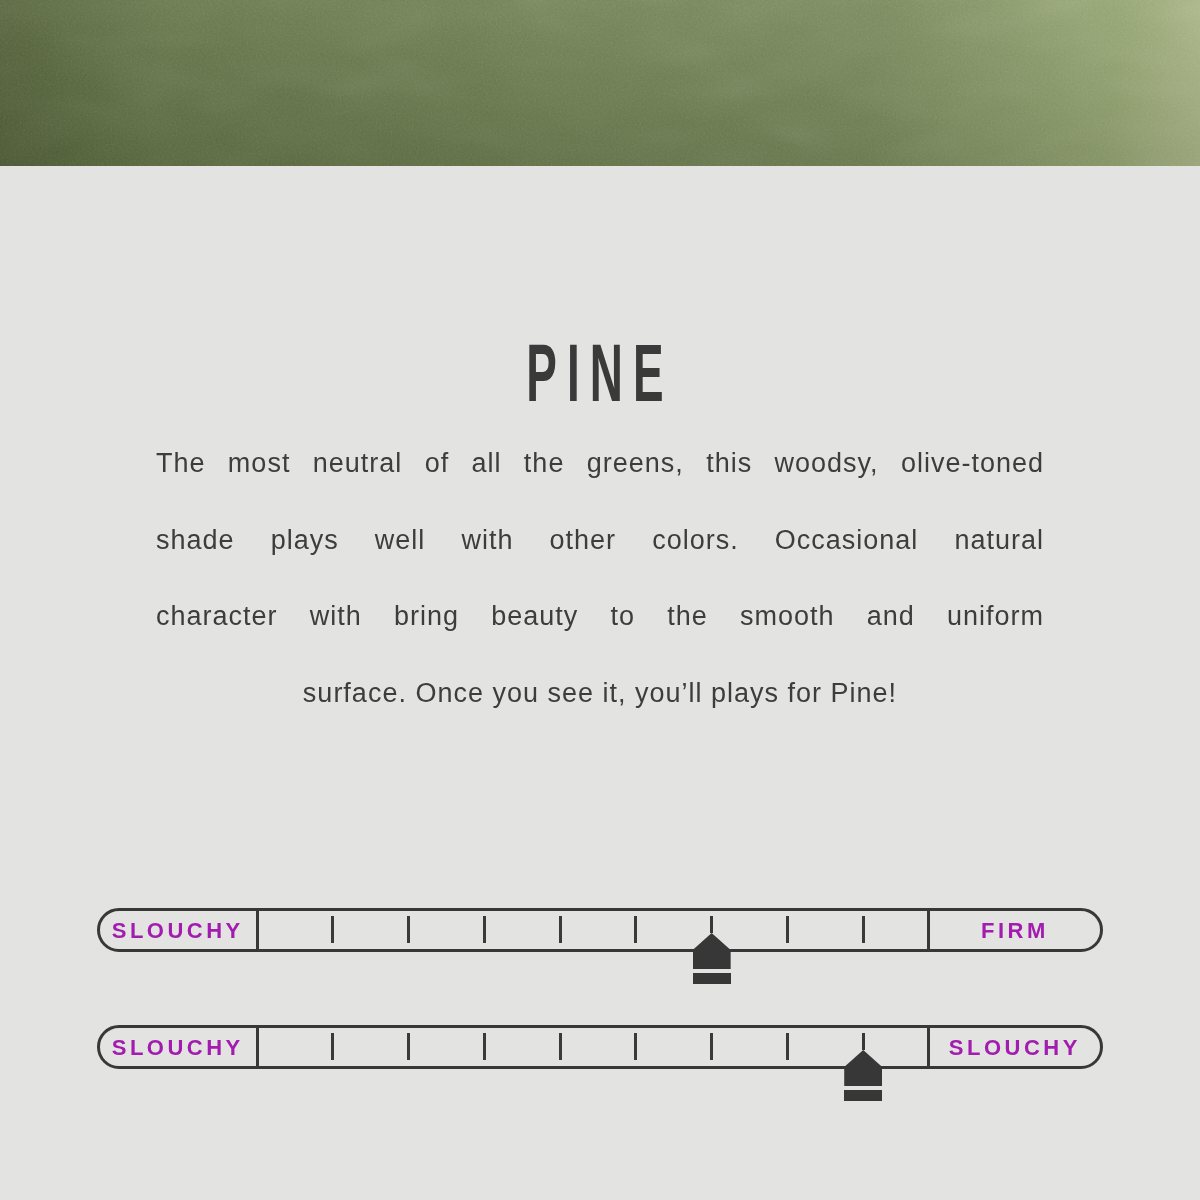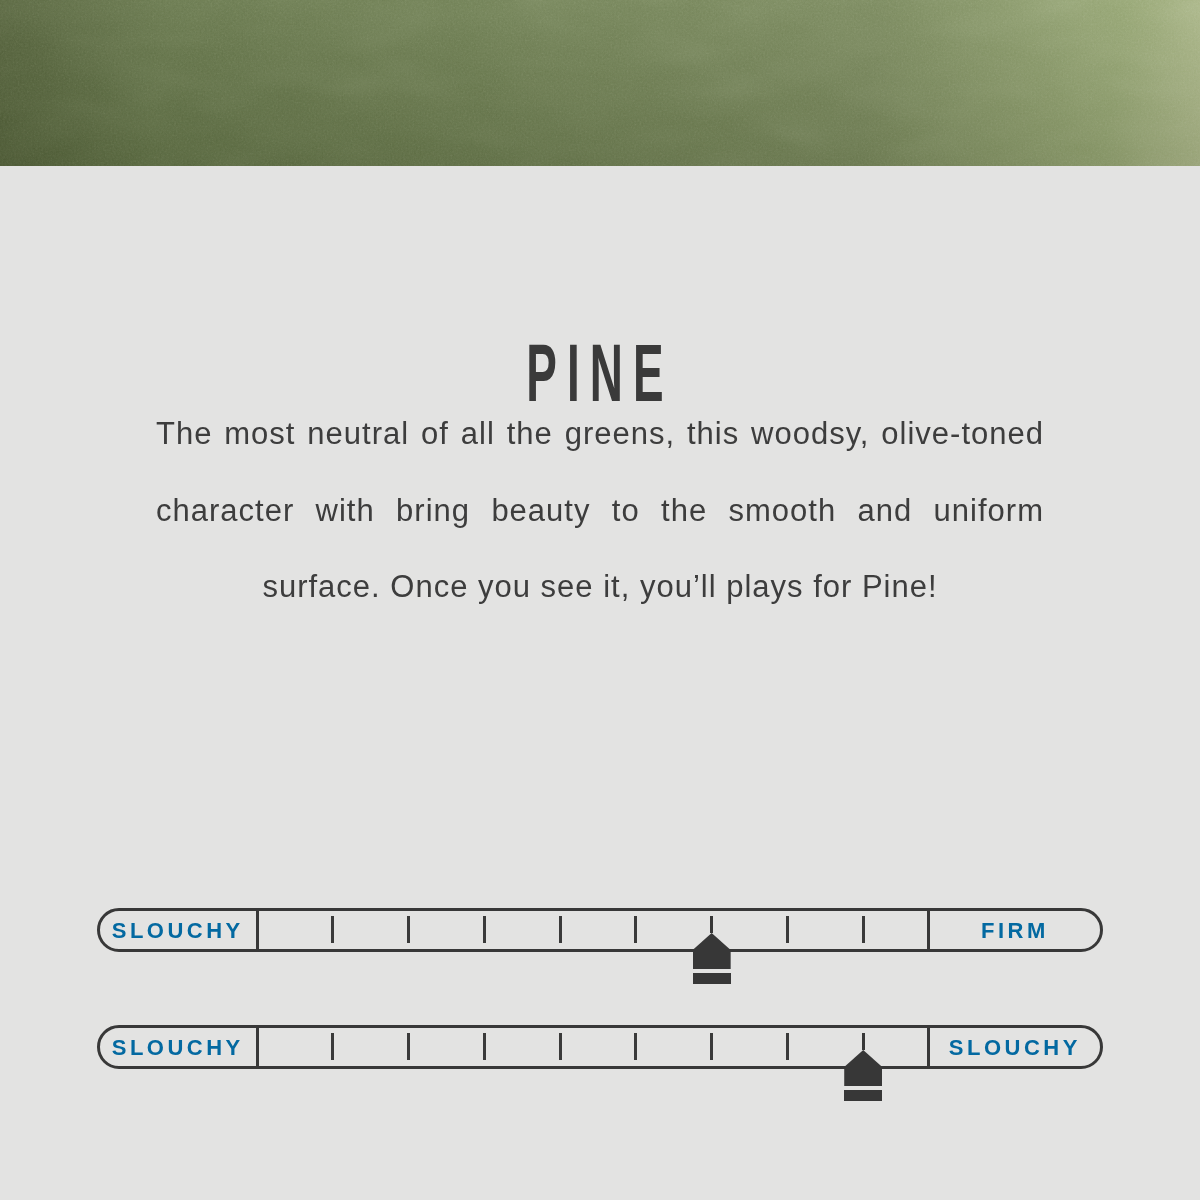--- a/index.html
+++ b/index.html
@@ -27,39 +27,39 @@
     position:absolute;left:0;top:272px;width:1200px;height:92px;
     line-height:92px;text-align:center;
     font-size:82px;font-weight:bold;letter-spacing:18px;
     color:#3a3a3a;
     transform:scaleX(0.56);transform-origin:50% 50%;
     white-space:nowrap;
   }
 
   
   .desc{
-    position:absolute;left:156px;top:396px;width:888px;
-    font-size:31px;line-height:76.5px;letter-spacing:1px;
+    position:absolute;left:156px;top:425px;width:888px;
+    font-size:27px;line-height:76.5px;letter-spacing:1px;
     color:#3d3d3d;
   }
   .desc .ln{height:76.5px;white-space:nowrap;}
   .desc .ln.just{text-align:justify;text-align-last:justify;white-space:normal;}
   .desc .ln.ctr{text-align:center;}
 
   
   .slider{
     position:absolute;left:97px;width:1006px;height:44px;
     box-sizing:border-box;border:3px solid #383838;border-radius:25px;
     display:flex;background:transparent;
   }
   .sec{box-sizing:border-box;display:flex;align-items:center;justify-content:center;}
   .sec.left{width:161px;border-right:3px solid #383838;}
   .sec.right{width:176px;border-left:3px solid #383838;}
   .slabel{
-    font-size:22px;font-weight:bold;letter-spacing:3.5px;color:#0369a1;
+    font-size:22px;font-weight:bold;letter-spacing:3.5px;color:#a21caf;
     white-space:nowrap;transform:translateY(0.5px);
   }
   .track{position:relative;width:679px;overflow:visible;}
   .tick{
     position:absolute;top:5px;width:3px;height:27px;background:#3a3a3a;
   }
   .marker{position:absolute;top:0;width:38px;height:0;overflow:visible;}
   .m-line{position:absolute;left:17.5px;top:5px;width:3px;height:17px;background:#373737;}
   .m-pent{
     position:absolute;left:0;top:22px;width:38px;height:36px;background:#373737;
@@ -84,20 +84,21 @@
     <rect width="1200" height="166" filter="url(#mottleF)" opacity="0.5"></rect>
     <rect width="1200" height="166" filter="url(#grainF)" opacity="0.55"></rect>
   </svg>
   <div class="shade"></div>
 </div>
 
 <h1 class="title">PINE</h1>
 
 <div class="desc">
   <div class="ln just">The most neutral of all the greens, this woodsy, olive-toned</div>
+  <div class="ln just">shade plays well with other colors. Occasional natural</div>
   <div class="ln just">character with bring beauty to the smooth and uniform</div>
   <div class="ln ctr">surface. Once you see it, you’ll plays for Pine!</div>
 </div>
 
 <div class="slider" style="top:908px">
   <div class="sec left">
     <span class="slabel">SLOUCHY</span>
   </div>
   <div class="track">
       <div class="tick" style="left: 72.7778px;"></div>

